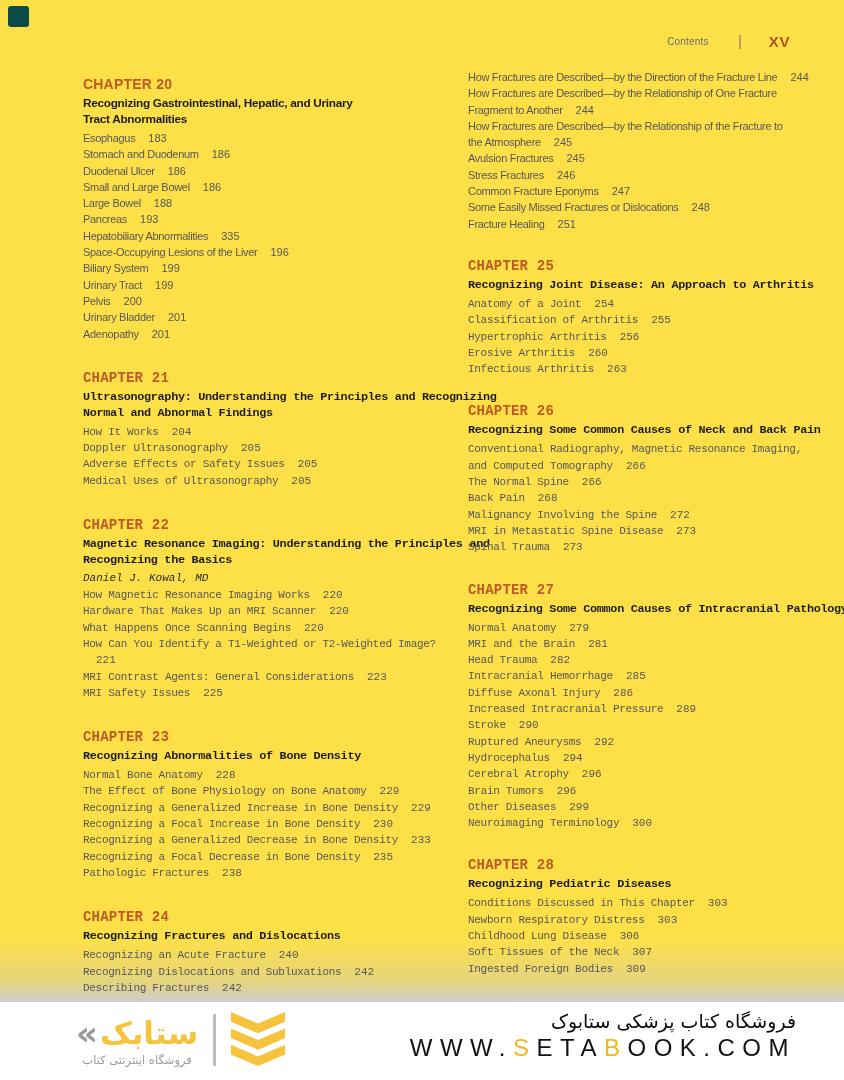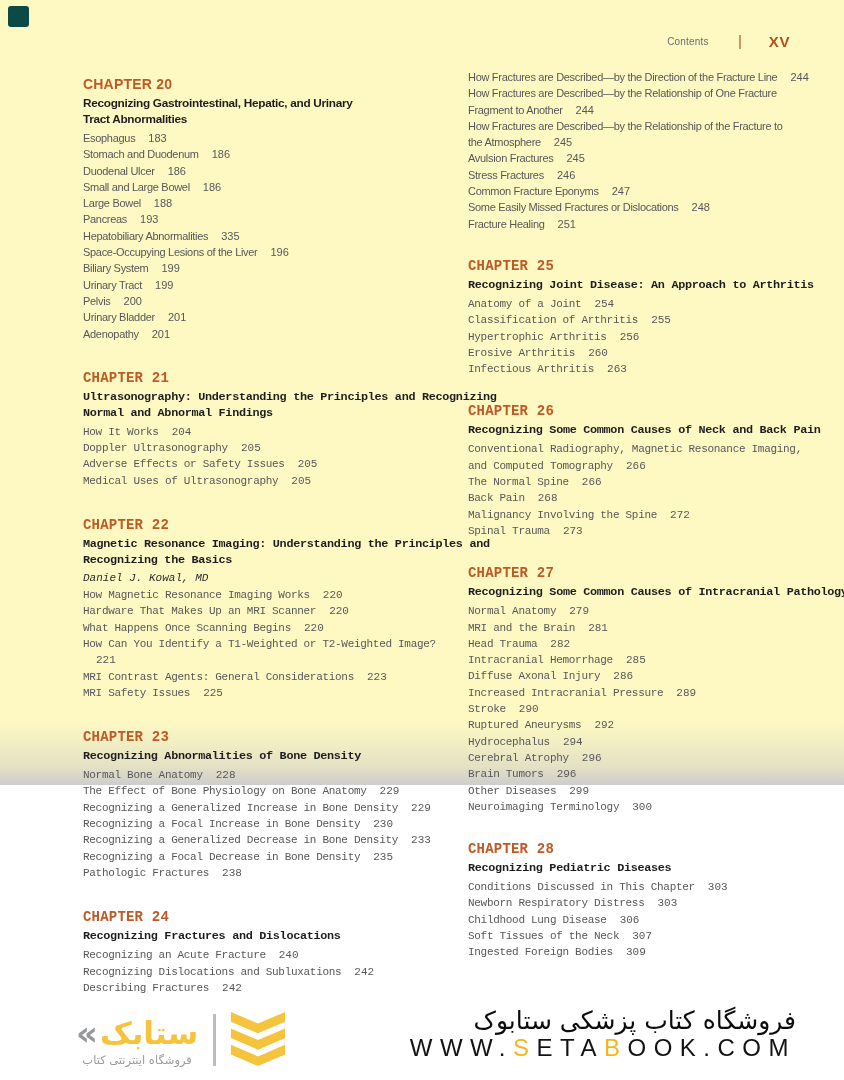--- a/index.html
+++ b/index.html
@@ -1,18 +1,18 @@
 <!DOCTYPE html>
 <html><head>
 <meta charset="utf-8">
 <style>
   * { margin:0; padding:0; box-sizing:border-box; }
   html,body { width:844px; height:1080px; background:#ffffff; overflow:hidden;
     font-family:"Liberation Sans", sans-serif; }
-  .page { position:relative; width:844px; height:785px; background:#fef9c3; }
+  .page { position:relative; width:844px; height:1002px; background:#fde047; }
   .page::after { content:""; position:absolute; left:0; right:0; bottom:0; height:64px;
     background:linear-gradient(180deg, rgba(205,205,205,0) 0%, rgba(198,198,198,0.45) 70%, #cdcdcd 100%);
     z-index:0; pointer-events:none; }
   .corner-badge { position:absolute; left:8px; top:6px; width:21px; height:21px;
     background:#0c4a47; border-radius:3px; }
   .page-header { position:absolute; top:33px; right:54px; display:flex; align-items:center; z-index:2; }
   .contents-label { font-size:10px; color:#6b6b6d; letter-spacing:.2px; }
   .header-divider { width:2px; height:14px; background:#c59a63; margin:0 28px 0 30px; }
   .folio { font-size:15px; font-weight:bold; color:#b05020; letter-spacing:.6px; }
 
@@ -38,21 +38,21 @@
   .logo-text { display:flex; flex-direction:column; align-items:center; }
   .logo-wordmark { display:flex; align-items:center; font-family:"DejaVu Sans", sans-serif; }
   .logo-guillemet { font-size:34px; font-weight:bold; color:#97989a; margin-right:2px; line-height:36px; }
   .logo-fa { font-size:31px; font-weight:bold; color:#f6c33c; line-height:38px; }
   .logo-subtitle { font-family:"DejaVu Sans", sans-serif; font-size:11.5px; color:#9b9b9d;
     margin-top:1px; direction:rtl; }
   .logo-divider { width:3px; height:52px; background:#bcbcbe; margin:0 13px 0 15px; }
   .logo-emblem { width:58px; height:60px; }
 
   .footer-right { position:absolute; right:48px; top:6px; text-align:right; }
-  .footer-tagline { font-family:"DejaVu Sans", sans-serif; direction:rtl; font-size:25px;
+  .footer-tagline { font-family:"DejaVu Sans", sans-serif; direction:rtl; font-size:19px;
     color:#0c0c0c; line-height:26px; }
   .footer-url { font-size:24px; font-weight:normal; color:#131313;
     letter-spacing:7.5px; font-family:"Liberation Sans", sans-serif; white-space:nowrap; }
   .footer-url .accent { color:#f2b71d; }
 </style>
 </head>
 <body>
 
 <div class="page">
   <div class="corner-badge"></div>
@@ -160,20 +160,21 @@
       </div>
       <div class="block">
         <h2 class="chapter-label">CHAPTER 26</h2>
         <div class="chapter-title">Recognizing Some Common Causes of Neck and Back Pain</div>
         <div class="toc-list">
           <span class="toc-item"><span class="toc-label">Conventional Radiography, Magnetic Resonance Imaging,
 and Computed Tomography</span><span class="toc-page">266</span></span>
           <span class="toc-item"><span class="toc-label">The Normal Spine</span><span class="toc-page">266</span></span>
           <span class="toc-item"><span class="toc-label">Back Pain</span><span class="toc-page">268</span></span>
           <span class="toc-item"><span class="toc-label">Malignancy Involving the Spine</span><span class="toc-page">272</span></span>
+          <span class="toc-item"><span class="toc-label">MRI in Metastatic Spine Disease</span><span class="toc-page">273</span></span>
           <span class="toc-item"><span class="toc-label">Spinal Trauma</span><span class="toc-page">273</span></span>
         </div>
       </div>
       <div class="block">
         <h2 class="chapter-label">CHAPTER 27</h2>
         <div class="chapter-title">Recognizing Some Common Causes of Intracranial Pathology</div>
         <div class="toc-list">
           <span class="toc-item"><span class="toc-label">Normal Anatomy</span><span class="toc-page">279</span></span>
           <span class="toc-item"><span class="toc-label">MRI and the Brain</span><span class="toc-page">281</span></span>
           <span class="toc-item"><span class="toc-label">Head Trauma</span><span class="toc-page">282</span></span>

